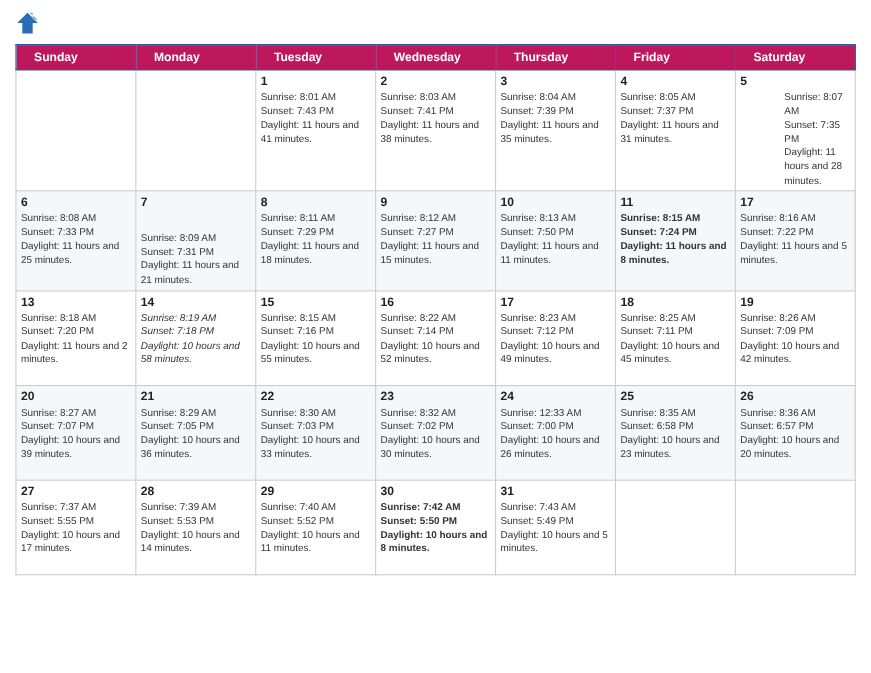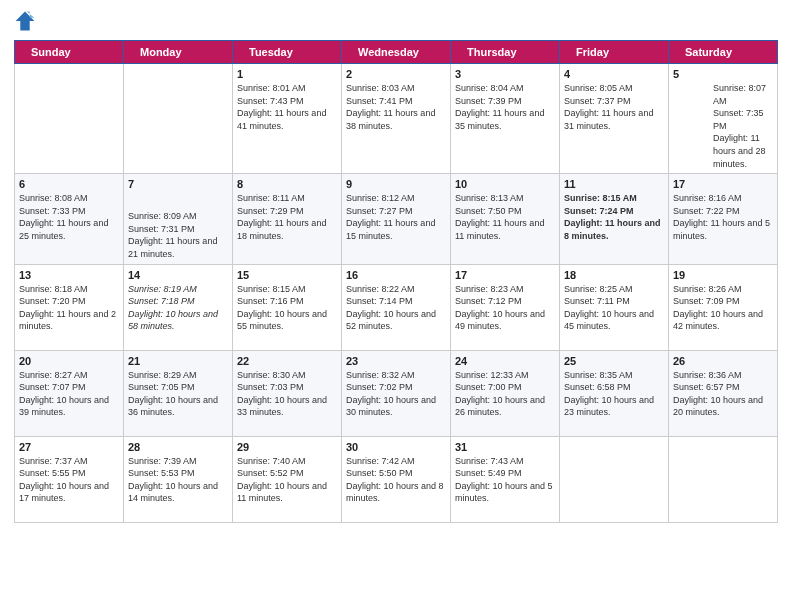--- a/index.html
+++ b/index.html
@@ -311,21 +311,21 @@
 Daylight: 10 hours and 14 minutes.</div>
           </td>
           <td>
             <span class="day-num">29</span>
             <div class="day-info" style="white-space: pre-line;">Sunrise: 7:40 AM
 Sunset: 5:52 PM
 Daylight: 10 hours and 11 minutes.</div>
           </td>
           <td>
             <span class="day-num">30</span>
-            <div class="day-info" style="white-space: pre-line;">Sunrise: 7:42 AM
+            <div class="day-info" style="white-space: pre-line; font-weight: bold;">Sunrise: 7:42 AM
 Sunset: 5:50 PM
 Daylight: 10 hours and 8 minutes.</div>
           </td>
           <td>
             <span class="day-num">31</span>
             <div class="day-info" style="white-space: pre-line;">Sunrise: 7:43 AM
 Sunset: 5:49 PM
 Daylight: 10 hours and 5 minutes.</div>
           </td>
           <td class="empty"></td>

